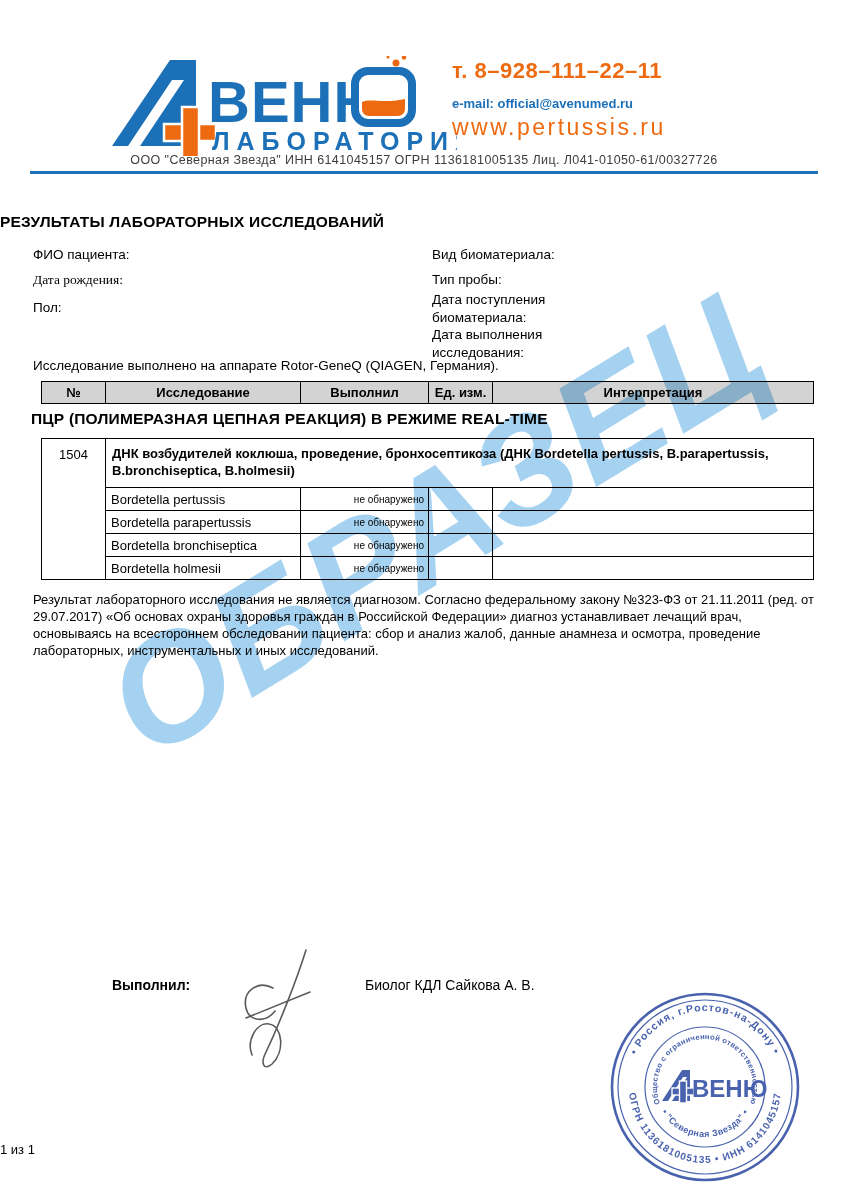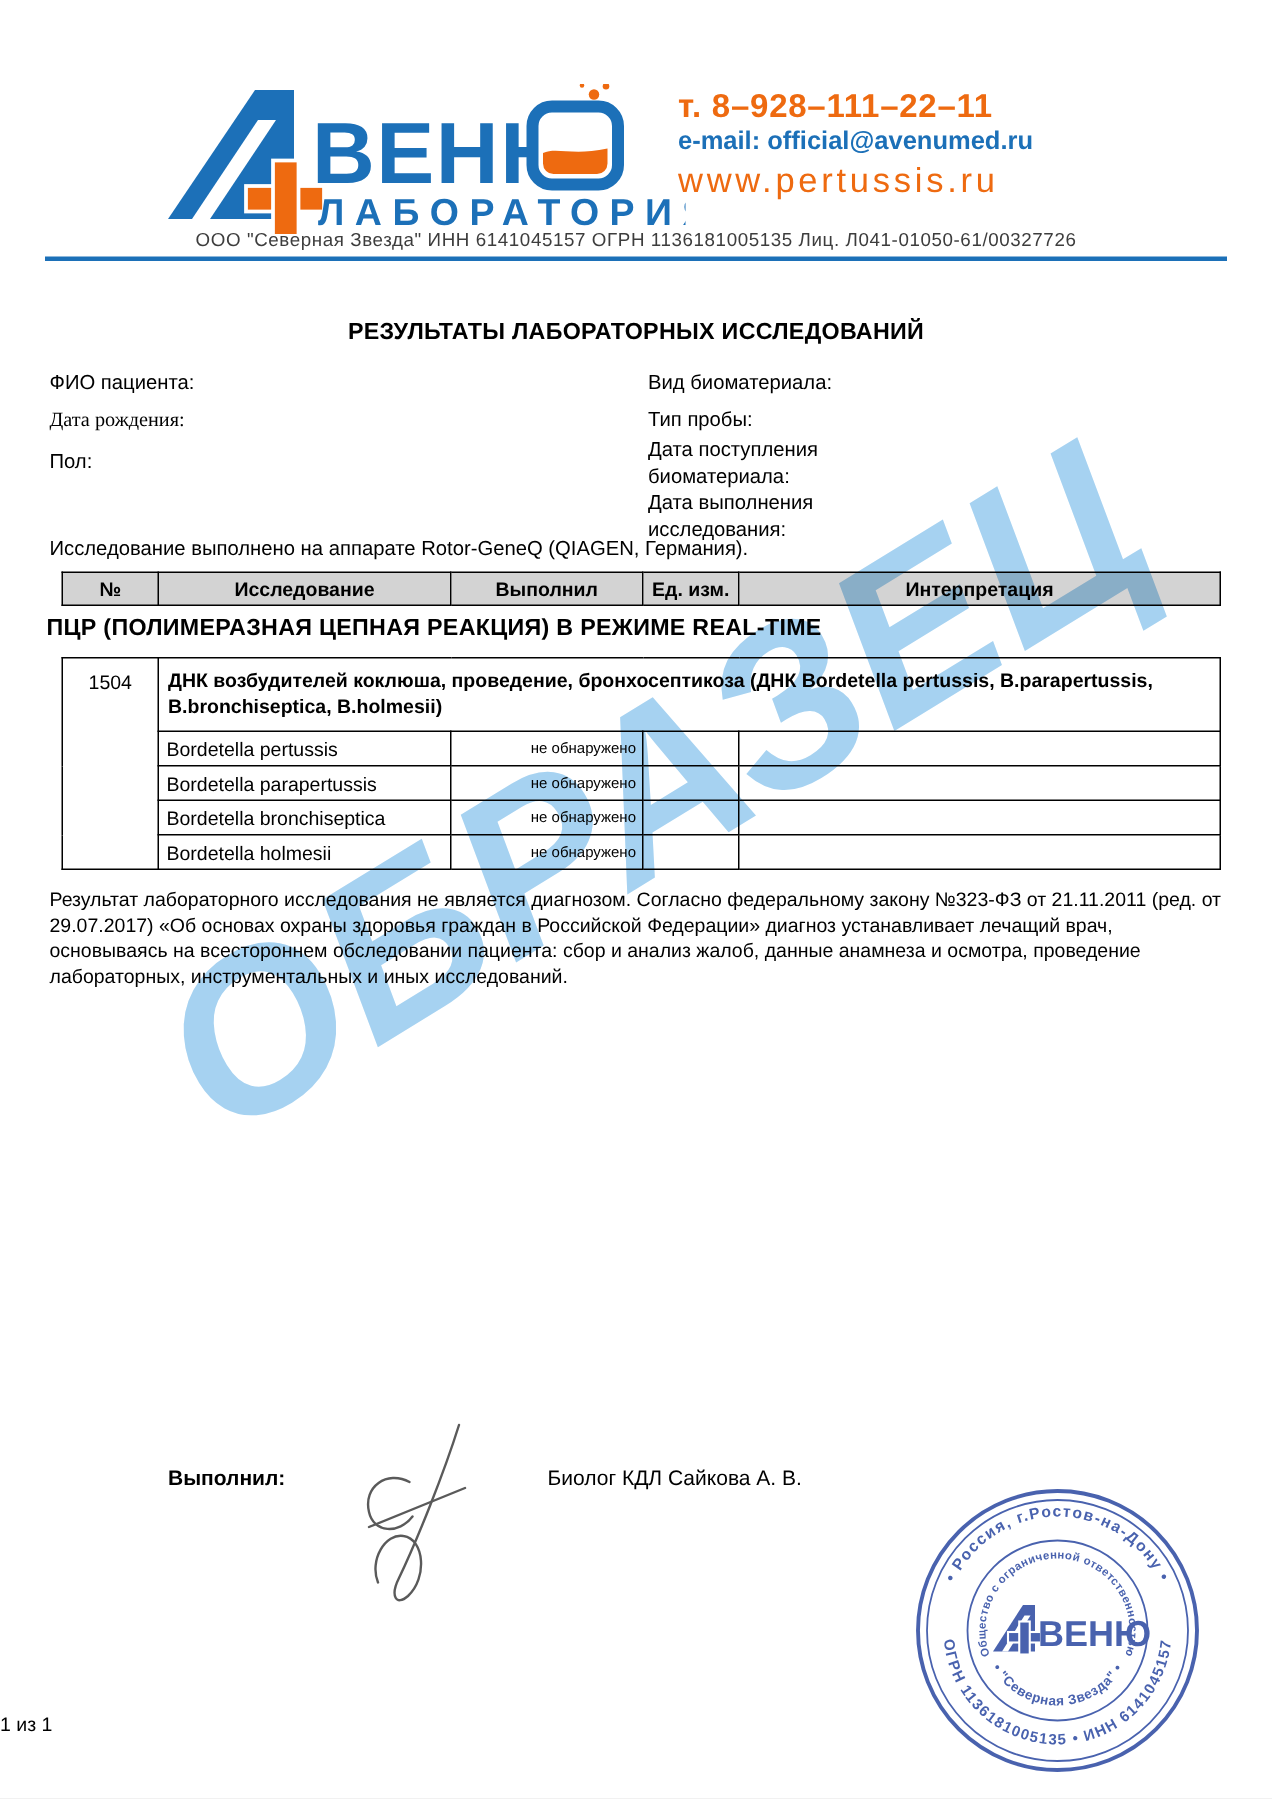--- a/index.html
+++ b/index.html
@@ -6,27 +6,27 @@
   .page{
     position:relative;width:848px;height:1199px;background:#ffffff;
     margin:0 auto;overflow:hidden;
     font-family:"Liberation Sans",sans-serif;color:#000;
   }
   .abs{position:absolute;}
 
   
   .contacts{left:452px;top:58px;width:300px;}
   .contact-phone{font-size:22px;font-weight:bold;color:#ee6a10;letter-spacing:.5px;white-space:nowrap;}
-  .contact-email{font-size:17px;font-weight:bold;color:#1c70b8;margin-top:0;white-space:nowrap;}
+  .contact-email{font-size:13px;font-weight:bold;color:#1c70b8;margin-top:12px;white-space:nowrap;}
   .contact-www{font-size:23px;color:#ee6a10;letter-spacing:2.5px;margin-top:3px;white-space:nowrap;}
   .company-line{left:0;top:153px;width:848px;text-align:center;font-size:12.5px;color:#3d3d3d;letter-spacing:.4px;}
   .blue-rule{left:30px;top:171px;width:788px;height:3px;background:#1c70b8;}
 
   
-  .doc-title{left:0;top:213px;width:848px;text-align:center;font-size:15.5px;font-weight:bold;letter-spacing:.2px;}
+  .doc-title{left:0;top:213px;width:848px;text-align:left;font-size:15.5px;font-weight:bold;letter-spacing:.2px;}
   .field{font-size:13.5px;line-height:18px;}
   .device-note{left:33px;top:358px;font-size:13.5px;}
 
   
   .rtable{position:absolute;left:41px;width:773px;border-collapse:collapse;table-layout:fixed;}
   .rtable td,.rtable th{border:1px solid #000;font-size:13px;padding:0 4px;overflow:hidden;}
   .head-table{top:381px;}
   .head-table th{background:#d3d3d3;height:21px;font-weight:bold;text-align:center;padding:0 2px;}
   .section-title{left:31px;top:410px;font-size:15.5px;font-weight:bold;letter-spacing:.2px;}
   .body-table{top:438px;}

